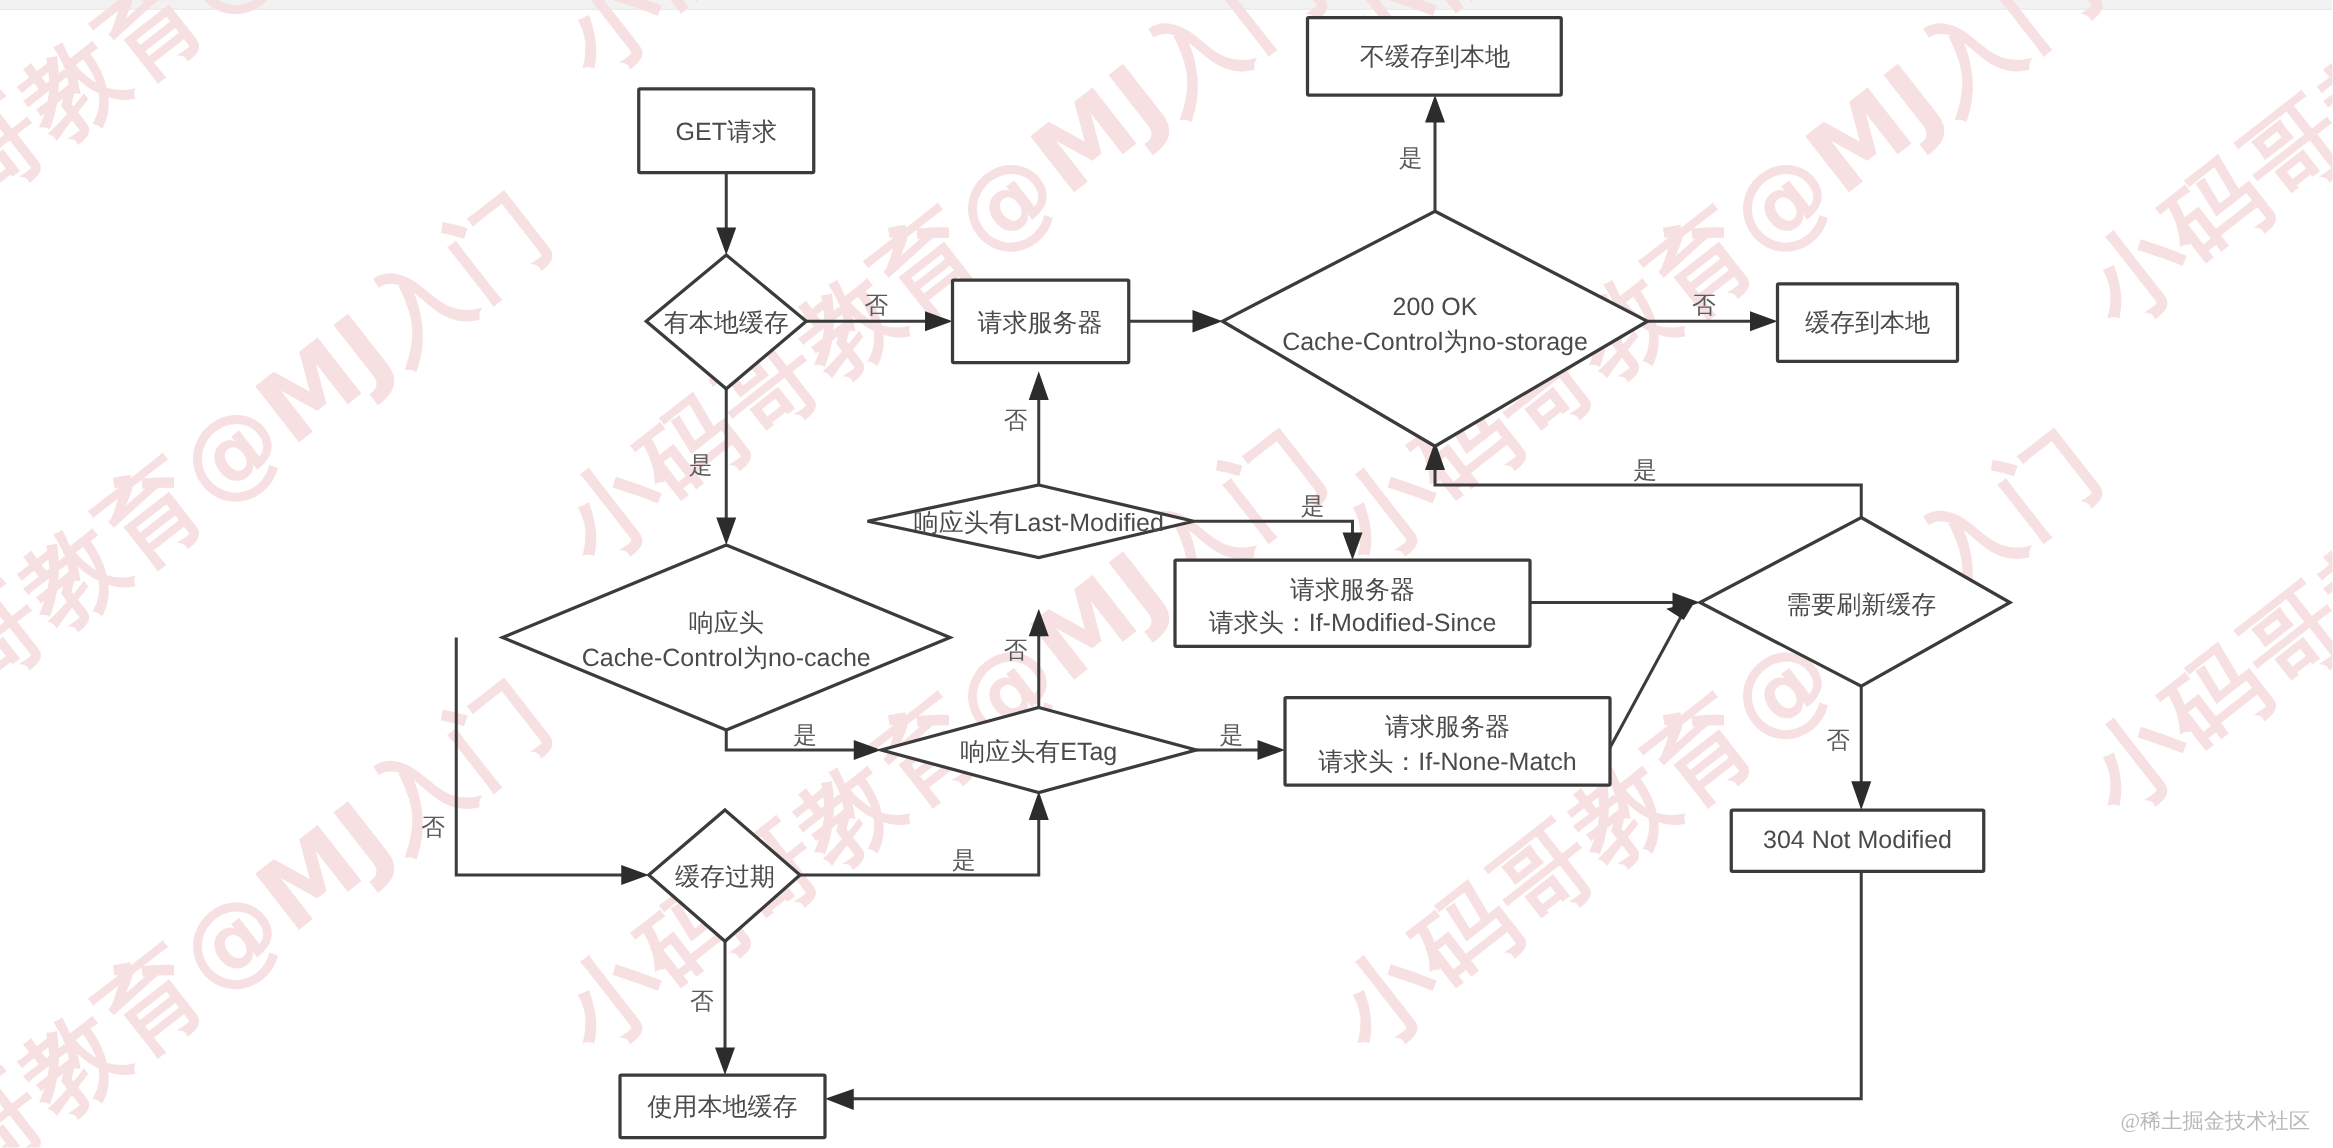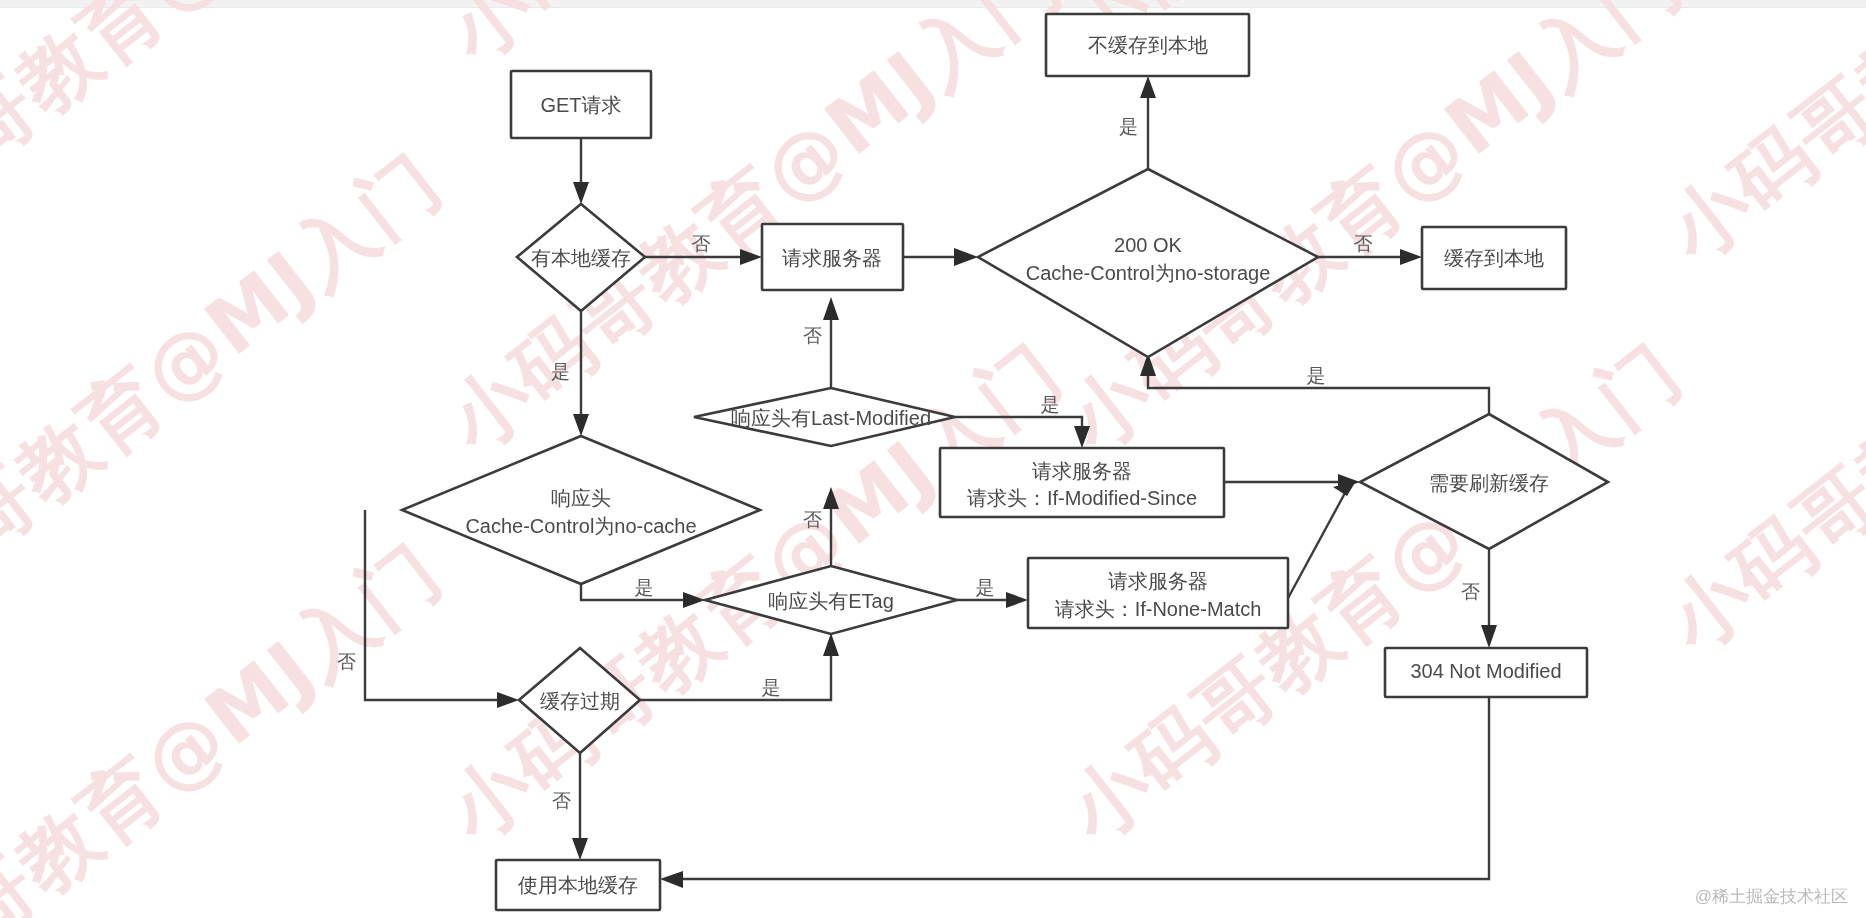--- a/index.html
+++ b/index.html
@@ -61,21 +61,21 @@
   .edge-label { font-size: 19px; fill: #5a5a5a; }
   .shape { fill: #ffffff; stroke: #3b3b3b; stroke-width: 2.6; }
   .conn { stroke: #3b3b3b; stroke-width: 2.4; fill: none; }
   .arrowhead { fill: #2c2c2c; }
   #credit {
     position: absolute;
     right: 18px;
     bottom: 10px;
     font-size: 17px;
     color: #b9b9b9;
-    font-family: Liberation Sans, sans-serif;
+    font-family: Liberation Serif, serif;
     z-index: 5;
   }
 </style>
 </head>
 <body>
 
 <div id="topbar"></div>
 
 <div id="watermark-layer">
   <div class="wm" style="left:-40px; top:80px;">小码哥教育@MJ入门</div>

